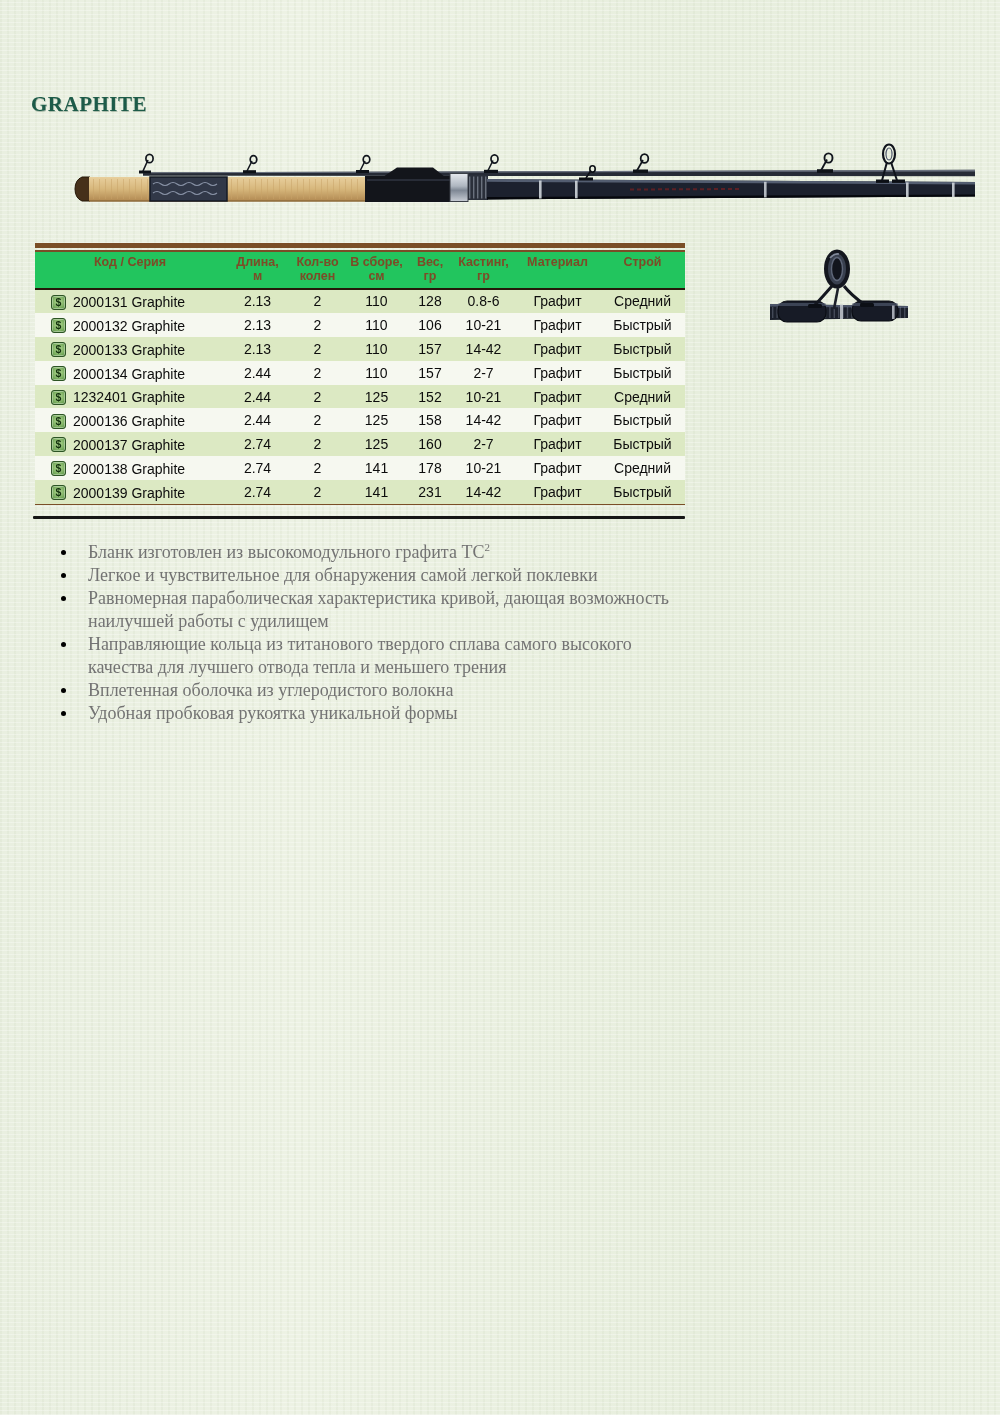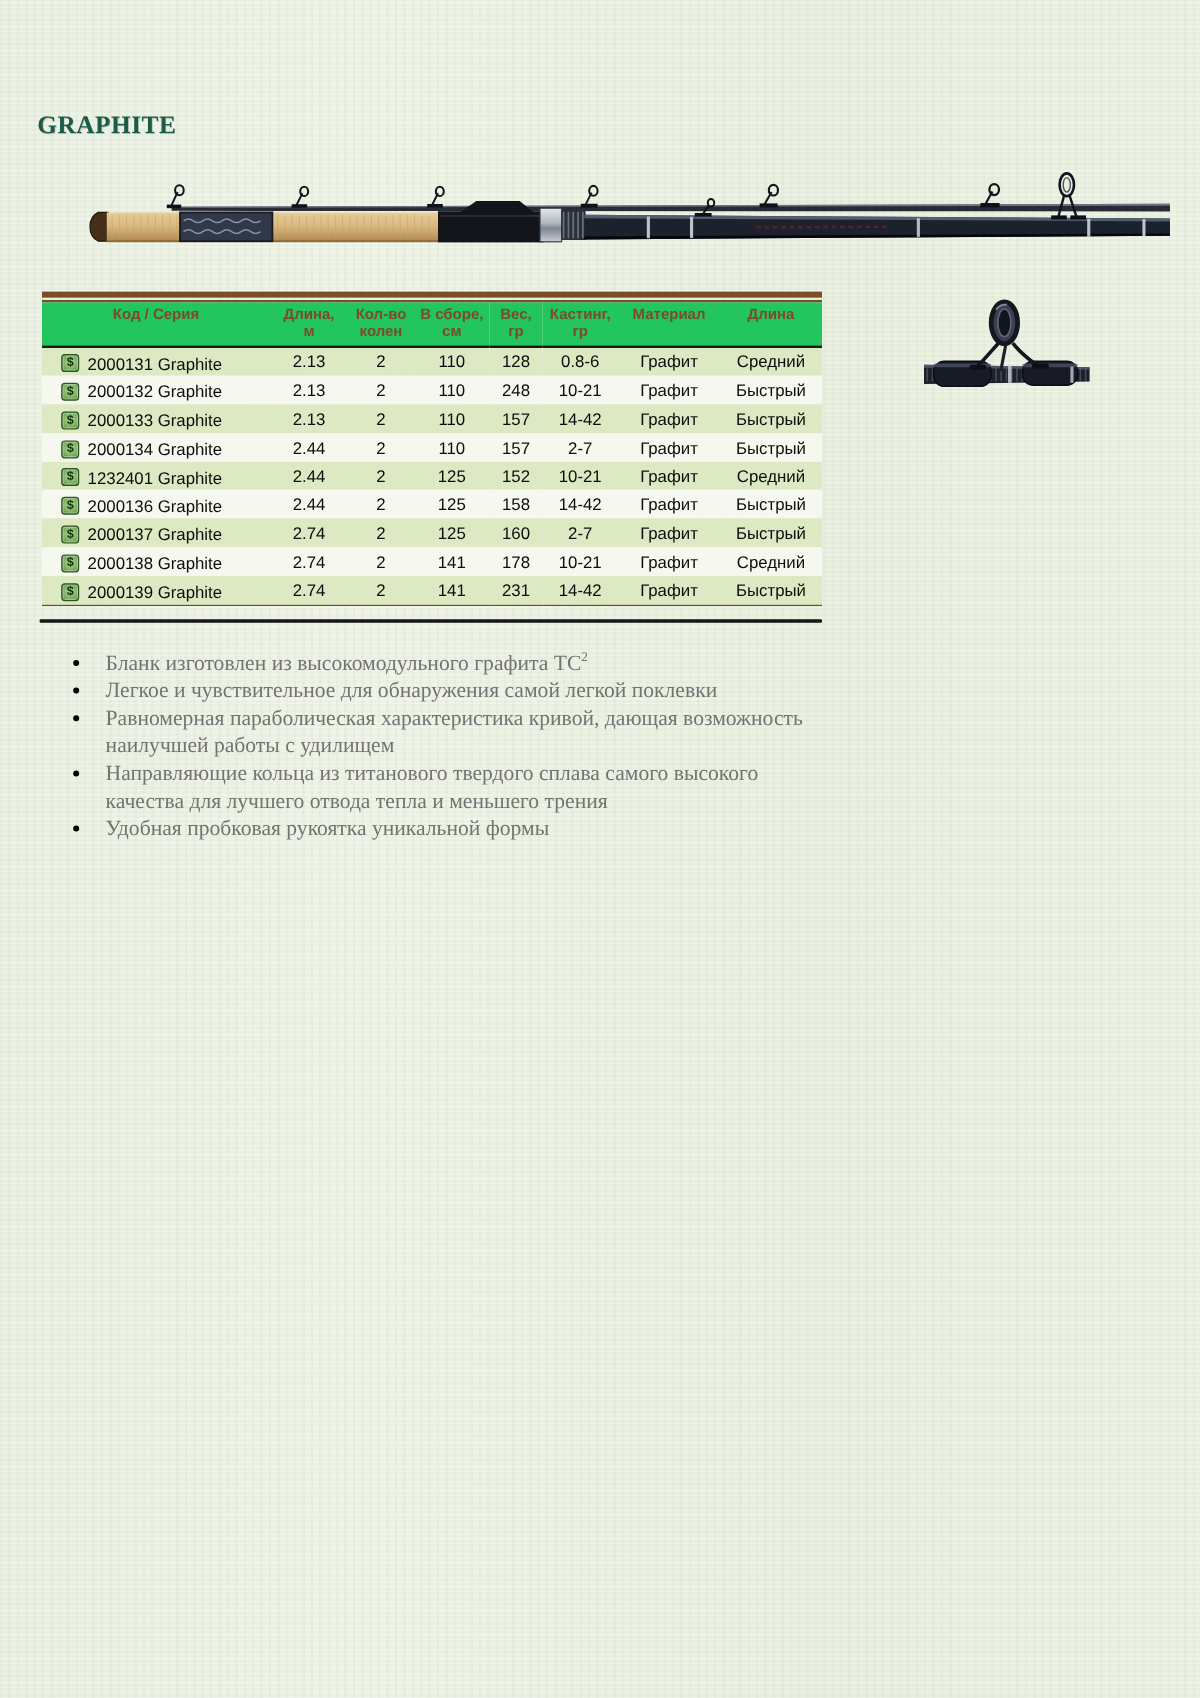--- a/index.html
+++ b/index.html
@@ -224,21 +224,21 @@
 м</th>
         <th>Кол-во
 колен</th>
         <th>В сборе,
 см</th>
         <th>Вес,
 гр</th>
         <th>Кастинг,
 гр</th>
         <th>Материал</th>
-        <th>Длина</th>
+        <th>Строй</th>
       </tr>
     </thead>
     <tbody>
         <tr>
           <td class="code-cell"><span class="code-inner">
               <span class="price-icon">$</span>
               <span>2000131 Graphite</span>
             </span></td>
           <td>2.13</td>
           <td>2</td>
@@ -249,21 +249,21 @@
           <td>Средний</td>
         </tr>
         <tr>
           <td class="code-cell"><span class="code-inner">
               <span class="price-icon">$</span>
               <span>2000132 Graphite</span>
             </span></td>
           <td>2.13</td>
           <td>2</td>
           <td>110</td>
-          <td>248</td>
+          <td>106</td>
           <td>10-21</td>
           <td>Графит</td>
           <td>Быстрый</td>
         </tr>
         <tr>
           <td class="code-cell"><span class="code-inner">
               <span class="price-icon">$</span>
               <span>2000133 Graphite</span>
             </span></td>
           <td>2.13</td>
@@ -356,14 +356,15 @@
   </table>
 </div>
 
 <div class="rule-black"></div>
 
 <ul class="features">
     <li>Бланк изготовлен из высокомодульного графита ТС<sup>2</sup></li>
     <li>Легкое и чувствительное для обнаружения самой легкой поклевки</li>
     <li>Равномерная параболическая характеристика кривой, дающая возможность наилучшей работы с удилищем</li>
     <li>Направляющие кольца из титанового твердого сплава самого высокого качества для лучшего отвода тепла и меньшего трения</li>
+    <li>Вплетенная оболочка из углеродистого волокна</li>
     <li>Удобная пробковая рукоятка уникальной формы</li>
   </ul>
 
 </body></html>

